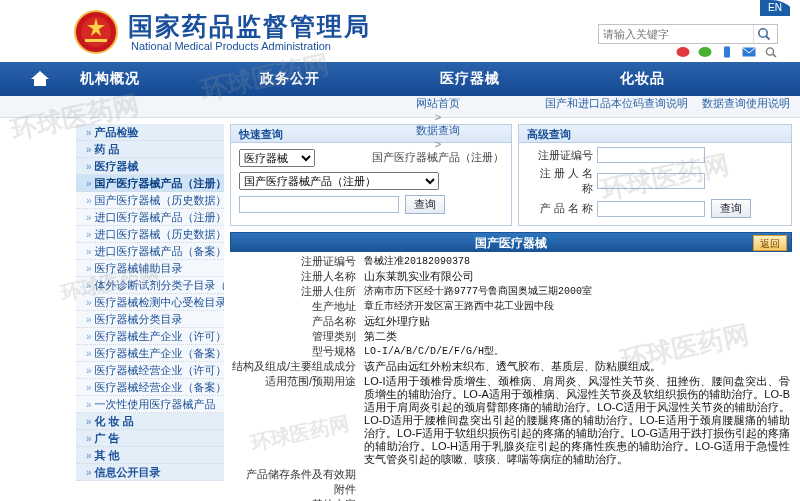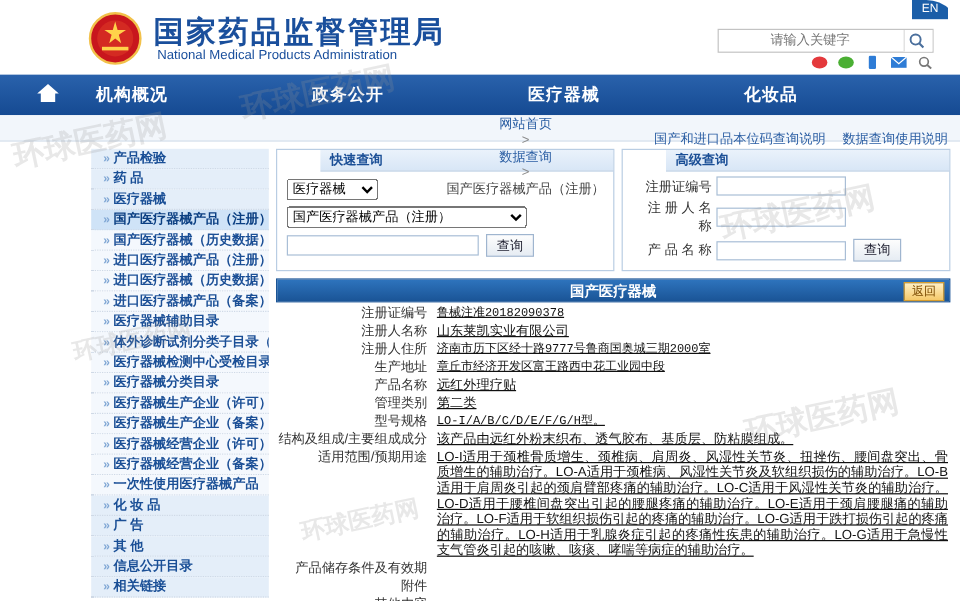--- a/index.html
+++ b/index.html
@@ -33,21 +33,21 @@
   .title-en {
     position: absolute; left: 131px; top: 40px;
     font-size: 11px; color: #1a4f9c;
   }
   .search-wrap {
     position: absolute; right: 22px; top: 24px; width: 180px; height: 20px;
     border: 1px solid #c3c3c3; background:#fff;
   }
   .search-wrap input {
     border: 0; outline: 0; width: 152px; height: 18px; padding: 0 4px;
-    font-size: 11px; color: #9a9a9a; background: transparent; text-align: center;
+    font-size: 11px; color: #9a9a9a; background: transparent;
   }
   .search-btn {
     position: absolute; right: 0; top: 0; width: 24px; height: 18px;
     background: #fff; border-left: 1px solid #ddd; cursor: pointer;
   }
   .icon-row {
     position: absolute; right: 22px; top: 46px;
     display: flex; gap: 8px; align-items: center;
   }
   .mini-icon { width: 14px; height: 12px; display:block; }
@@ -67,50 +67,49 @@
   
   .crumb {
     height: 22px; background: #f2f6fb; border-bottom: 1px solid #d6e0ec;
     display: flex; align-items: center; font-size: 11px; padding-left: 76px;
     color: #2b5ea3; position: relative; flex-direction: column;
   }
   .crumb span, .crumb a { color: #2b5ea3; text-decoration: none; }
   .crumb .sep { margin: 0 3px; color:#888; }
   .crumb .plain { color: #444; }
   .crumb-right { position: absolute; right: 10px; display:flex; gap: 14px; }
-  .crumb-right a { color:#2b5ea3;margin-top:12px; }
+  .crumb-right a { color:#2b5ea3; }
 
   
   .content { display: flex; padding: 6px 8px 0 76px; }
 
   
   .leftcol { width: 148px; margin-right: 6px; }
   .menu-item {
     height: 17px; line-height: 17px; font-size: 11px;
     padding-left: 10px; color: #1b4f96; border-bottom: 1px dotted #cfd9e6;
-    background: #f4f8fd; position: relative; white-space: nowrap; overflow: hidden; font-weight: bold;
+    background: #f4f8fd; position: relative; white-space: nowrap; overflow: hidden;
   }
   .menu-item.head {
     background: #e4eef9; color: #1a4f96; font-weight: bold;
   }
   .menu-item.sel { background: #cfe3f7; color: #0b3f82; font-weight: bold; }
   .menu-item::before {
     content: "»"; color: #7fa6d4; margin-right: 3px; font-size: 10px;
   }
 
   
   .rightcol { flex: 1; }
   .panels { display: flex; gap: 6px; }
   .panel { border: 1px solid #b9cde3; background: #fff; }
   .panel-hd {
     height: 18px; line-height: 18px; font-size: 11px; font-weight: bold;
     color: #1b4f96; padding-left: 8px;
     background: linear-gradient(#eaf2fb, #d8e6f6);
     border-bottom: 1px solid #b9cde3;
-    margin-left: 36px;
   }
   .quick { width: 282px; }
   .quick .body { padding: 6px 8px; }
   .row { display: flex; align-items: center; margin-bottom: 5px; }
   select.sel1 { font-size: 11px; height: 18px; width: 76px; }
   select.sel2 { font-size: 11px; height: 18px; width: 200px; }
   input.txt { font-size: 11px; height: 17px; width: 160px; border: 1px solid #a9bed6; }
   .btn {
     font-size: 11px; height: 19px; min-width: 40px; padding: 0 8px;
     border: 1px solid #9fb5cf; background: linear-gradient(#fdfdfd,#e6ecf3);
@@ -131,21 +130,21 @@
   .back-btn {
     position: absolute; right: 4px; top: 2px; height: 16px; line-height: 16px;
     background: linear-gradient(#fff0c4,#f5c96a); color: #7a4a00; font-size: 10px;
     border: 1px solid #d79d2c; padding: 0 6px; font-weight: normal; cursor: pointer;
   }
 
   
   table.detail { width: 100%; border-collapse: collapse; margin-top: 2px; }
   table.detail td { font-size: 11px; vertical-align: top; padding: 1px 2px; line-height: 13px;}
   table.detail td.k { width: 92px; text-align: right; color: #333; white-space: nowrap; padding-right: 6px;}
-  table.detail td.v { color: #111; text-decoration: underline; }
+  table.detail td.v { color: #111; }
   td.v.mono { font-family: "Liberation Mono", monospace; font-size: 10px; }
   .justify { text-align: justify; }
 
   
   .wm {
     position: absolute; color: rgba(150,150,150,0.22);
     font-size: 26px; font-weight: bold; white-space: nowrap;
     transform: rotate(-12deg); pointer-events: none;
     font-family: "Liberation Sans", sans-serif;
   }
@@ -241,21 +240,20 @@
       <div class="menu-item">医疗器械分类目录</div>
       <div class="menu-item">医疗器械生产企业（许可）</div>
       <div class="menu-item">医疗器械生产企业（备案）</div>
       <div class="menu-item">医疗器械经营企业（许可）</div>
       <div class="menu-item">医疗器械经营企业（备案）</div>
       <div class="menu-item">一次性使用医疗器械产品</div>
       <div class="menu-item head">化 妆 品</div>
       <div class="menu-item head">广  告</div>
       <div class="menu-item head">其  他</div>
       <div class="menu-item head">信息公开目录</div>
-      <div class="menu-item head">相关链接</div>
     </div>
 
     <div class="rightcol">
 
       <div class="panels">
 
         <div class="panel quick">
           <div class="panel-hd">快速查询</div>
           <div class="body">
             <div class="row">

